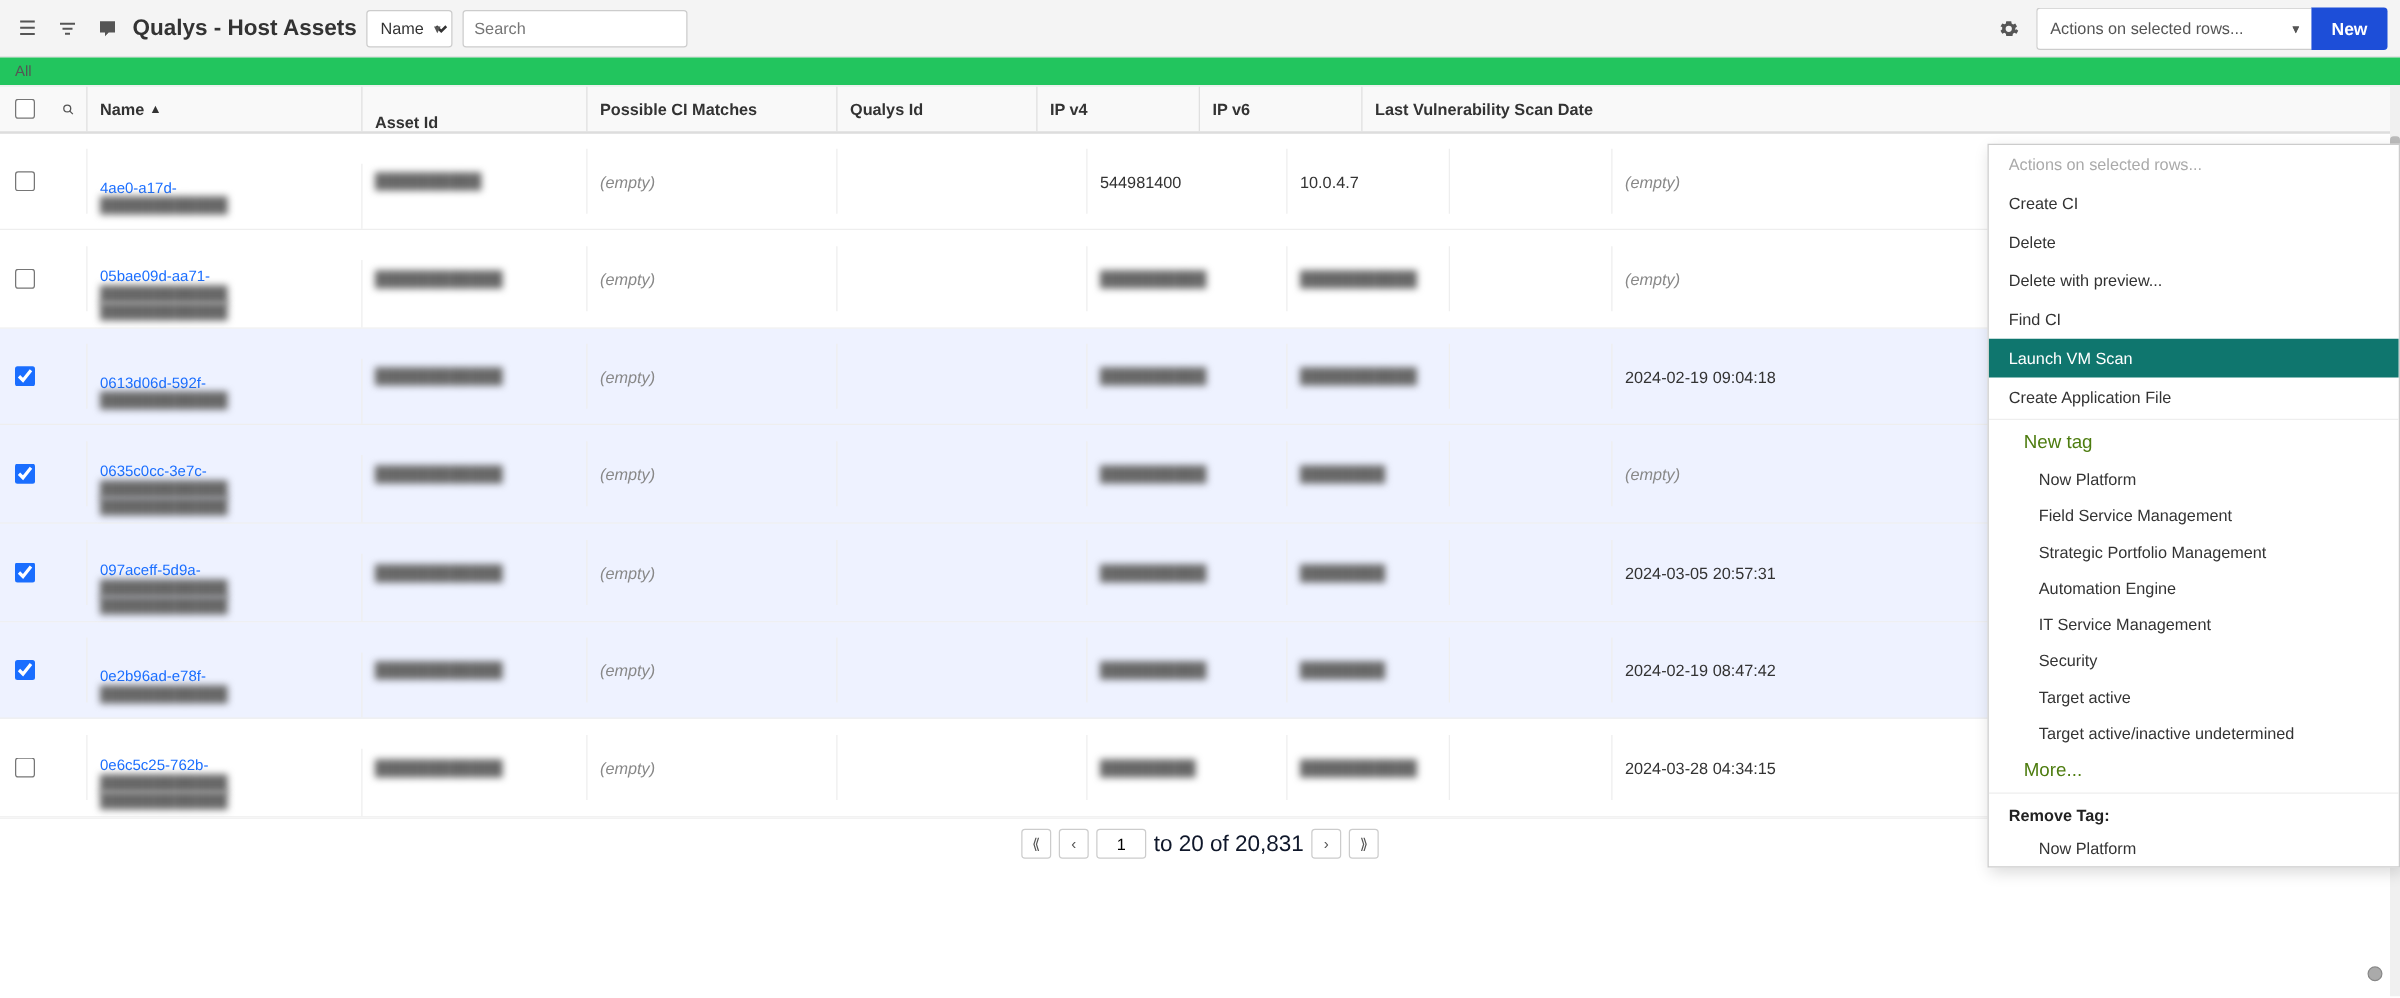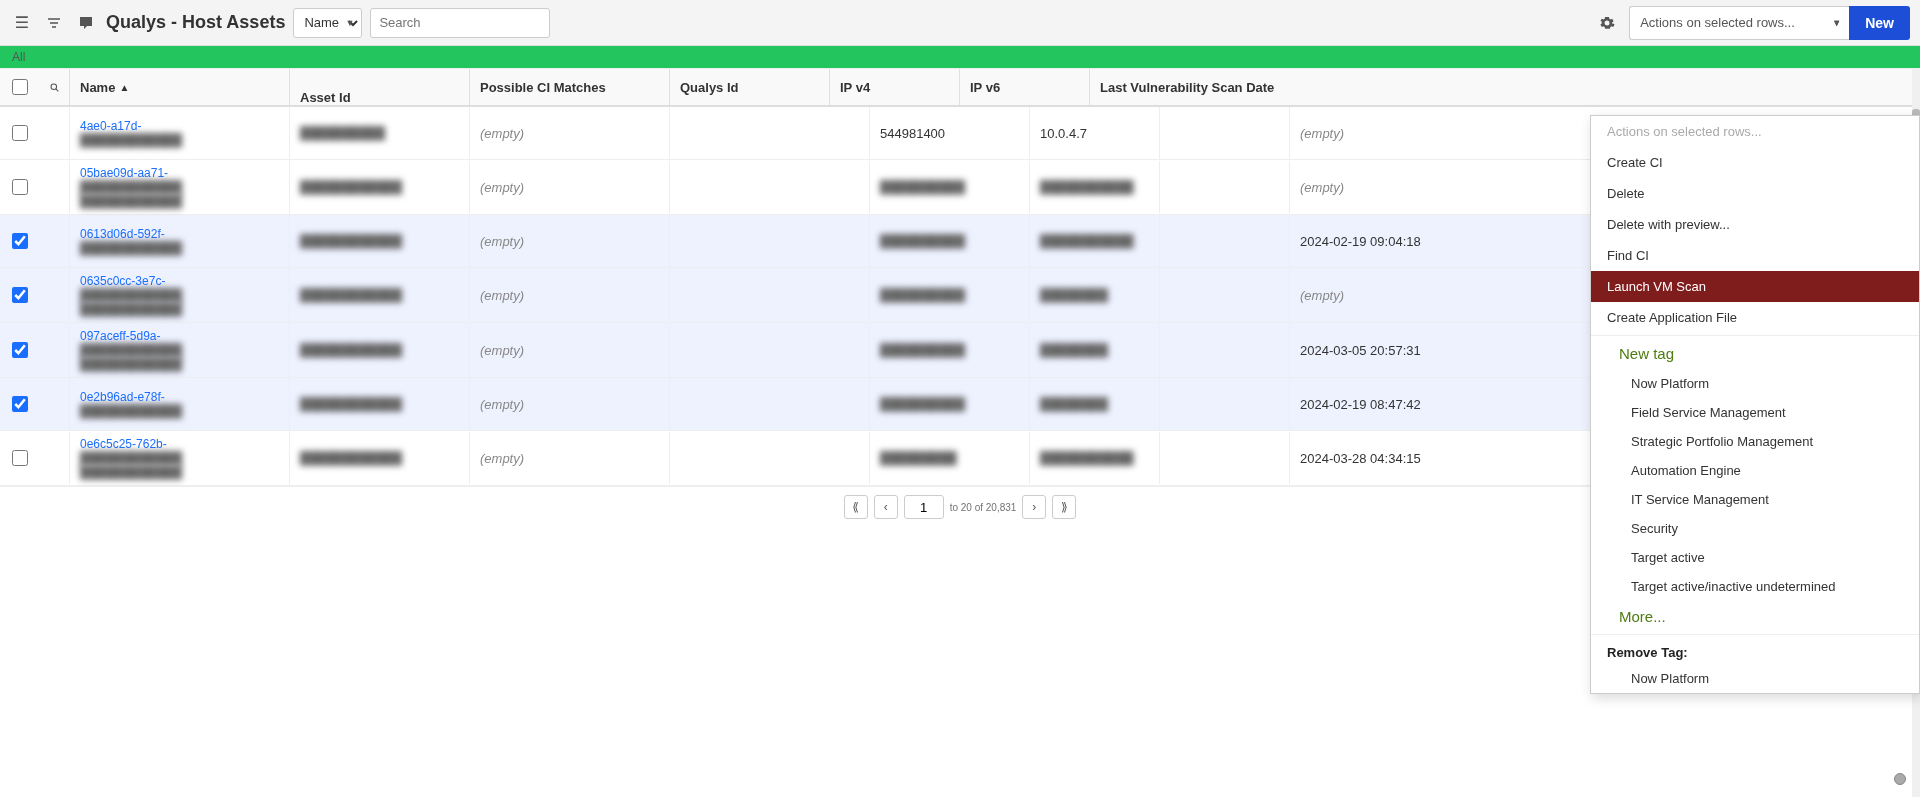--- a/index.html
+++ b/index.html
@@ -151,21 +151,21 @@
       font-size: 13px;
       color: #333;
       display: flex;
       align-items: flex-start;
       flex-direction: column;
       justify-content: center;
       min-height: 52px;
       border-right: 1px solid #eee;
     }
     .td:first-child { width: 40px; justify-content: center; align-items: center; border-right: none; }
-    .td-name { width: 220px; }
+    .td-name { width: 220px; margin-top: 24px; }
     .td-assetid { width: 180px; }
     .td-ci { width: 200px; }
     .td-possci { width: 200px; }
     .td-qualysid { width: 160px; }
     .td-ipv4 { width: 130px; }
     .td-ipv6 { width: 130px; }
     .td-lastscan { flex: 1; }
 
     .cell-link { color: #1a6eff; text-decoration: none; font-size: 12px; }
     .cell-blurred {
@@ -199,21 +199,21 @@
       font-size: 12px;
       color: #555;
     }
     .page-input {
       width: 40px; height: 24px;
       border: 1px solid #ccc;
       border-radius: 3px;
       text-align: center;
       font-size: 13px;
     }
-    .page-info { font-size: 10px; color: #737373; }
+    .page-info { font-size: 18px; color: #0f172a; }
 
     
     .dropdown-menu {
       position: absolute;
       top: 46px;
       right: 0;
       width: 330px;
       background: #fff;
       border: 1px solid #ccc;
       box-shadow: 2px 4px 12px rgba(0,0,0,0.15);
@@ -222,21 +222,21 @@
       overflow-y: auto;
     }
     .menu-item {
       padding: 8px 16px;
       cursor: pointer;
       color: #333;
       font-size: 13px;
       white-space: nowrap;
     }
     .menu-item.active {
-      background: #7f1d1d;
+      background: #0f766e;
       color: #fff;
     }
     .menu-item.disabled {
       color: #aaa;
       cursor: default;
     }
     .menu-section-label {
       padding: 8px 16px 4px 16px;
       font-weight: 700;
       color: #222;

